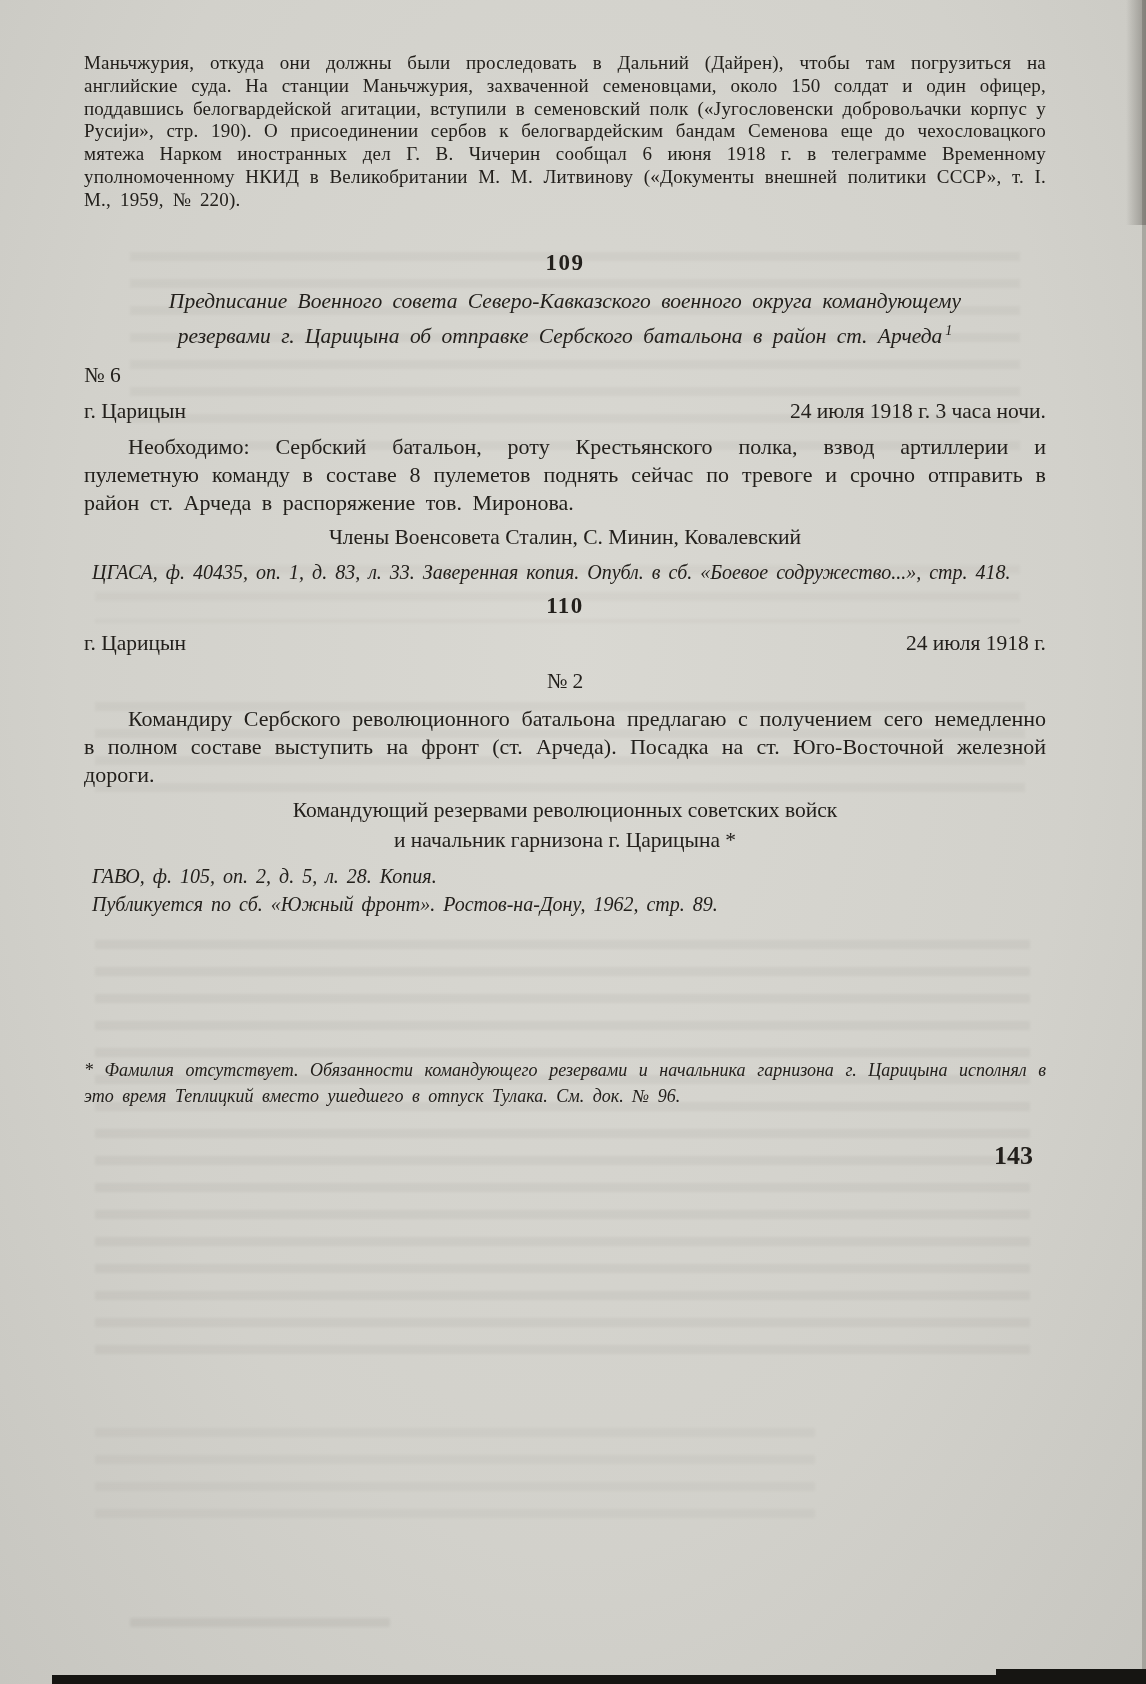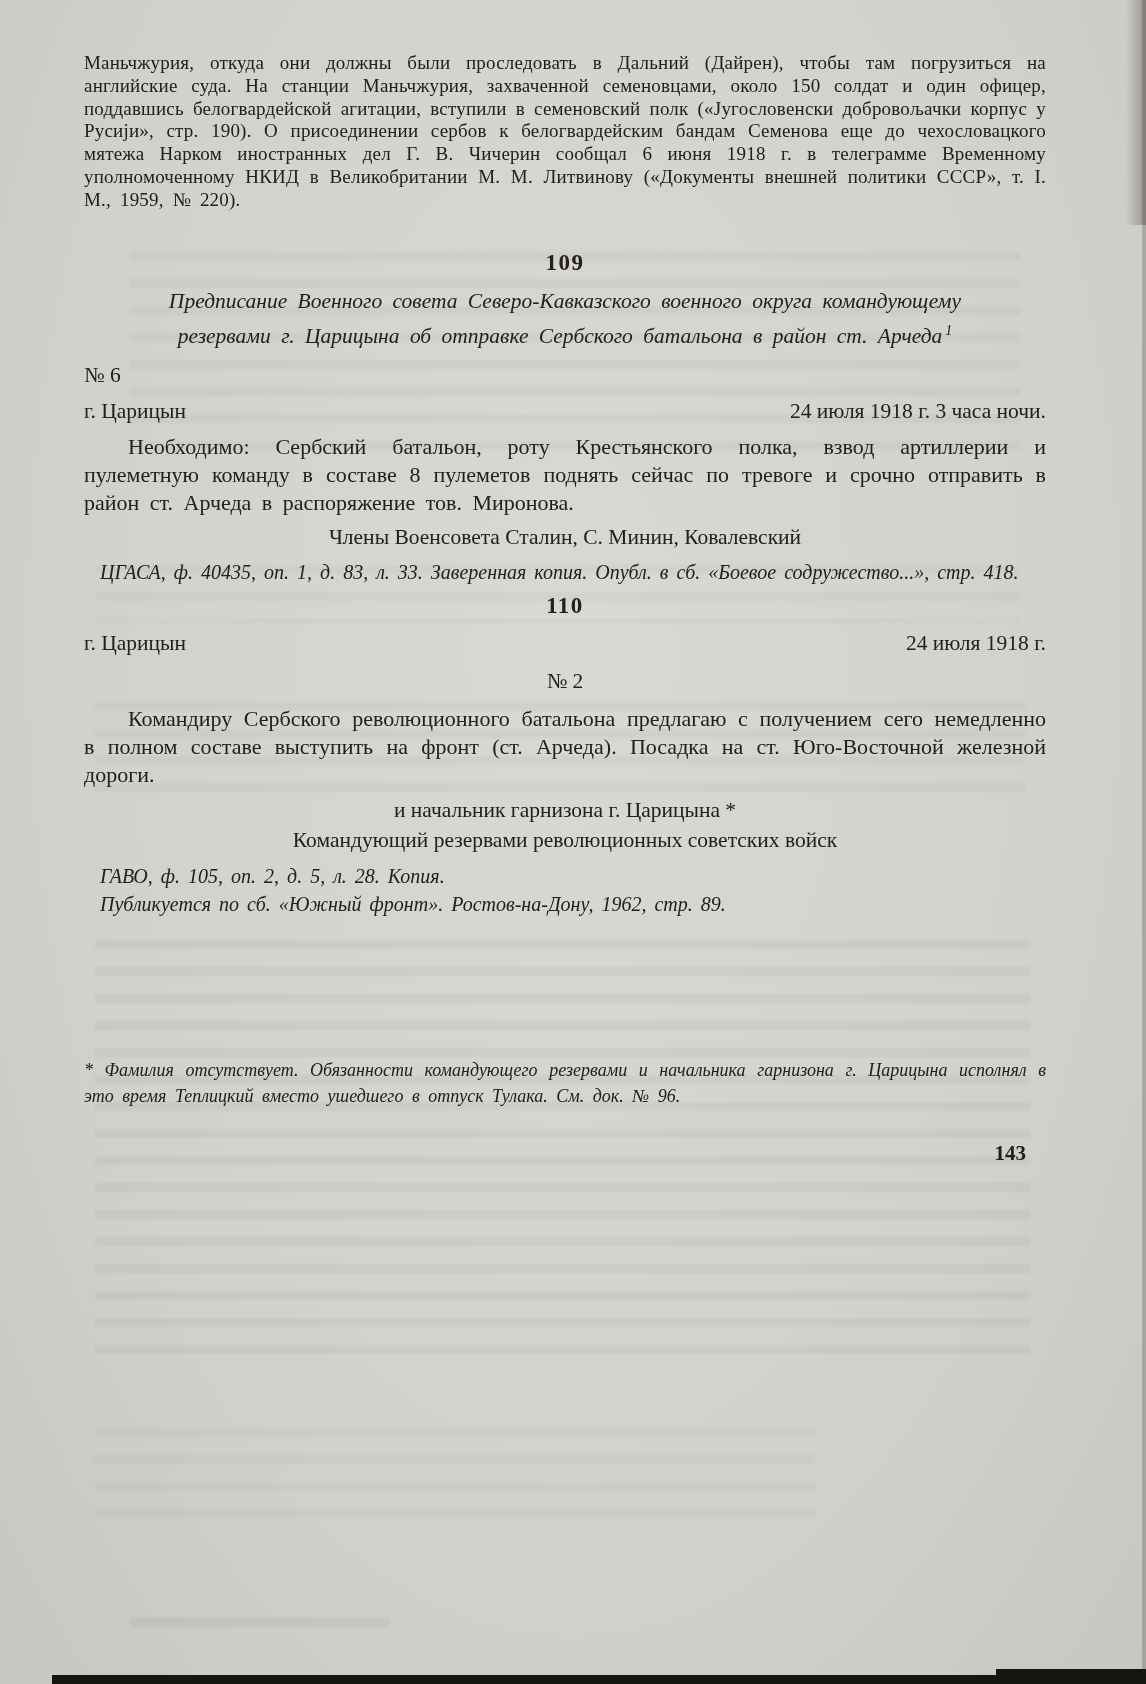--- a/index.html
+++ b/index.html
@@ -81,21 +81,21 @@
     margin: 4px 0 8px 0;
   }
   .signature .sig-line { display: block; line-height: 30px; }
 
   .source {
     font-style: italic;
     font-size: 20px;
     line-height: 26px;
     text-align: justify;
     word-spacing: 3px;
-    margin: 0 0 6px 16px;
+    margin: 0 0 6px 8px;
   }
 
   .footnote-1 {
     font-size: 19px;
     line-height: 26px;
     text-align: justify;
     word-spacing: 4px;
     text-indent: 30px;
     margin: 0 0 48px 0;
   }
@@ -108,23 +108,23 @@
     font-size: 18px;
     line-height: 26px;
     text-align: justify;
     word-spacing: 4px;
     margin: 140px 0 0 0;
   }
 
   .page-number {
     text-align: right;
     font-weight: bold;
-    font-size: 21px;
+    font-size: 26px;
     padding-right: 8px;
-    margin: 32px 12px 0 0;
+    margin: 32px 5px 0 0;
   }
 
   
   .ghost {
     position: absolute;
     z-index: 1;
     pointer-events: none;
     background: repeating-linear-gradient(
       to bottom,
       rgba(85, 78, 70, 0.55) 0px, rgba(85, 78, 70, 0.55) 9px,
@@ -207,22 +207,22 @@
     <div class="dateline">
       <span>г. Царицын</span>
       <span>24 июля 1918 г.</span>
     </div>
 
     <div class="doc-index centered">№ 2</div>
 
     <p class="doc-body">Командиру Сербского революционного батальона предлагаю с получением сего немедленно в полном составе выступить на фронт (ст. Арчеда). Посадка на ст. Юго-Восточной железной дороги.</p>
 
     <div class="signature">
+      <span class="sig-line">Командующий резервами революционных советских войск</span>
       <span class="sig-line">и начальник гарнизона г. Царицына *</span>
-      <span class="sig-line">Командующий резервами революционных советских войск</span>
     </div>
 
     <p class="source">ГАВО, ф. 105, оп. 2, д. 5, л. 28. Копия.</p>
     <p class="source">Публикуется по сб. «Южный фронт». Ростов-на-Дону, 1962, стр. 89.</p>
   </section>
 
   <p class="star-footnote">
     <span>*</span>
     <span>Фамилия отсутствует. Обязанности командующего резервами и начальника гарнизона г. Царицына исполнял в это время Теплицкий вместо ушедшего в отпуск Тулака. См. док. № 96.</span>
   </p>

